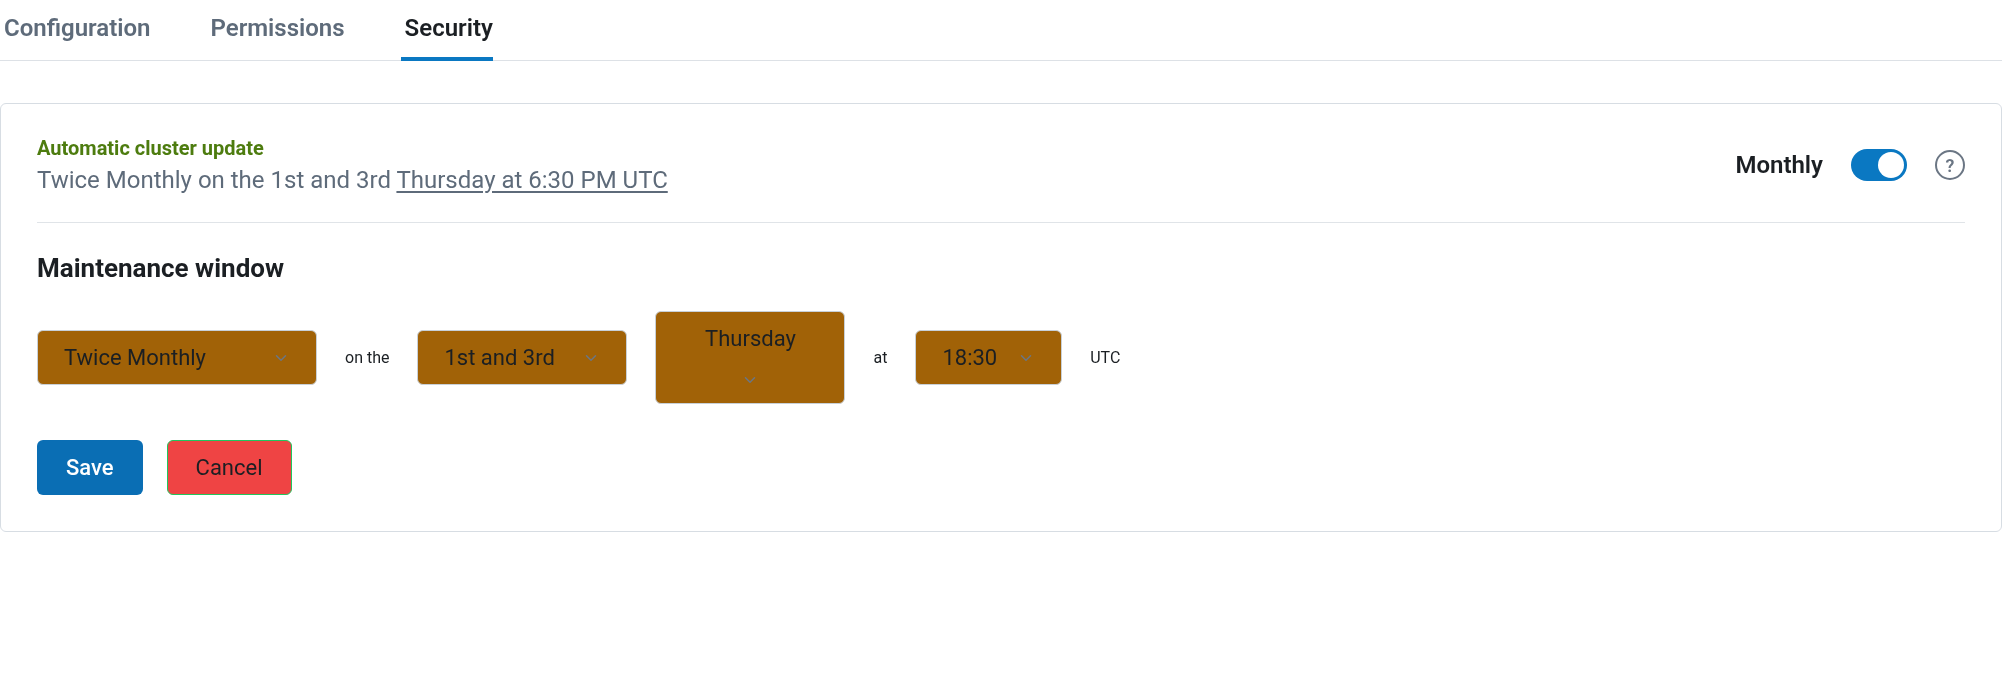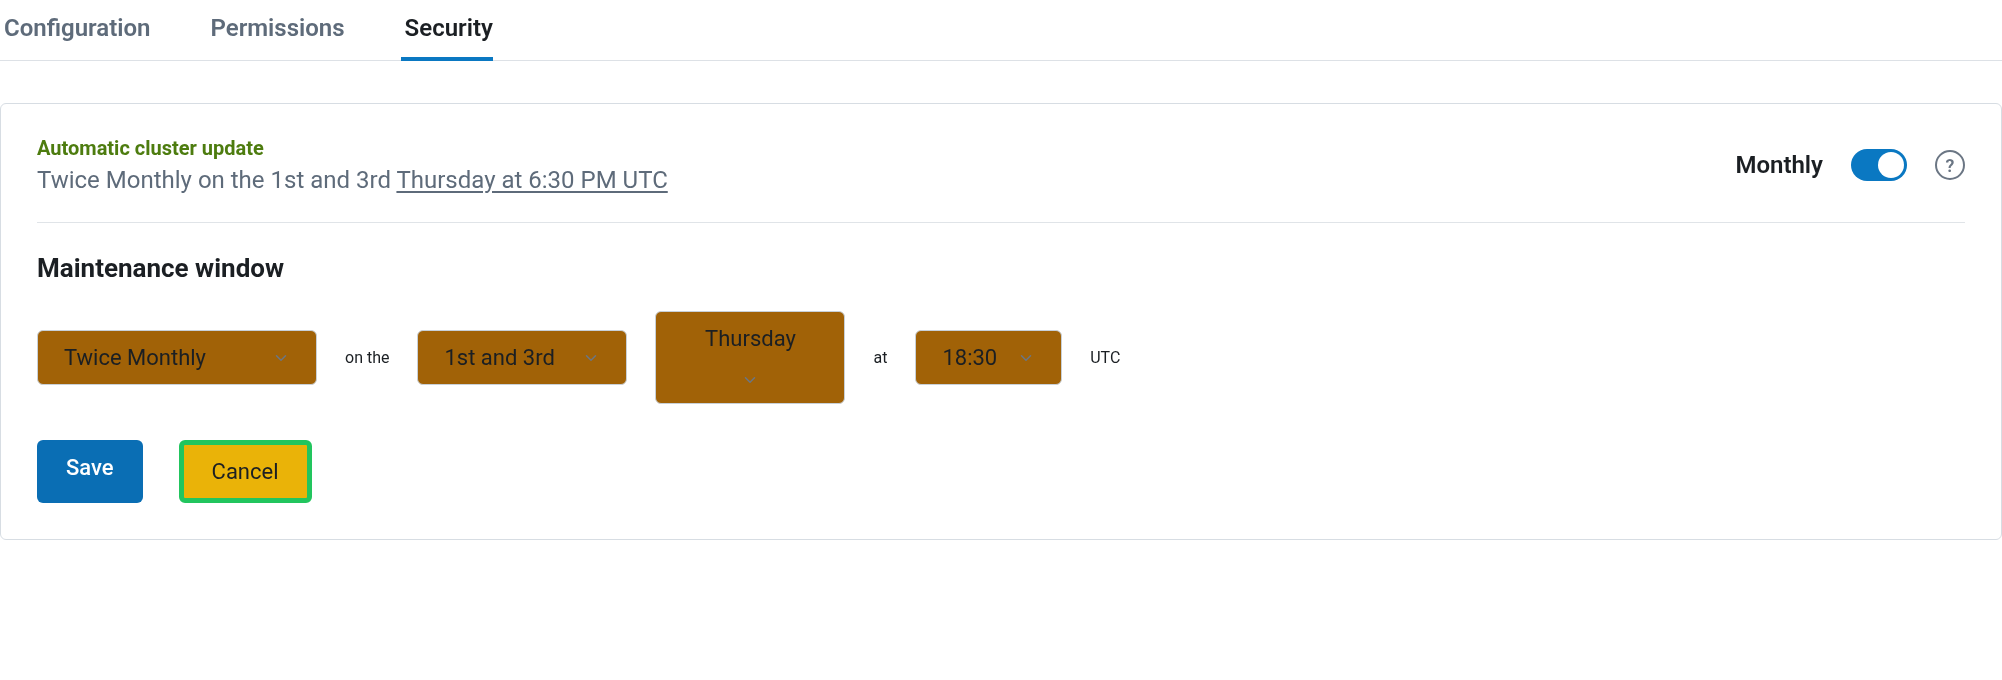--- a/index.html
+++ b/index.html
@@ -181,24 +181,23 @@
       border-radius: 6px;
       cursor: pointer;
       border: 1px solid transparent;
     }
     .btn-primary {
       background: #0a6eb4;
       color: #fff;
       font-weight: 500;
     }
     .btn-secondary {
-      background: #eab308;
-      color: #1b1f23;
-      border: 5px solid #22c55e;
-      margin-left: 12px;
+      background: #ef4444;
+      color: #1b1f23;
+      border: 1px solid #22c55e;
     }
     
     .w-freq { min-width: 280px; }
     .w-ord  { min-width: 210px; }
     .w-day  { min-width: 190px; flex-direction: column; }
     .w-time { min-width: 140px; }
   </style>
 </head>
 <body>
 

